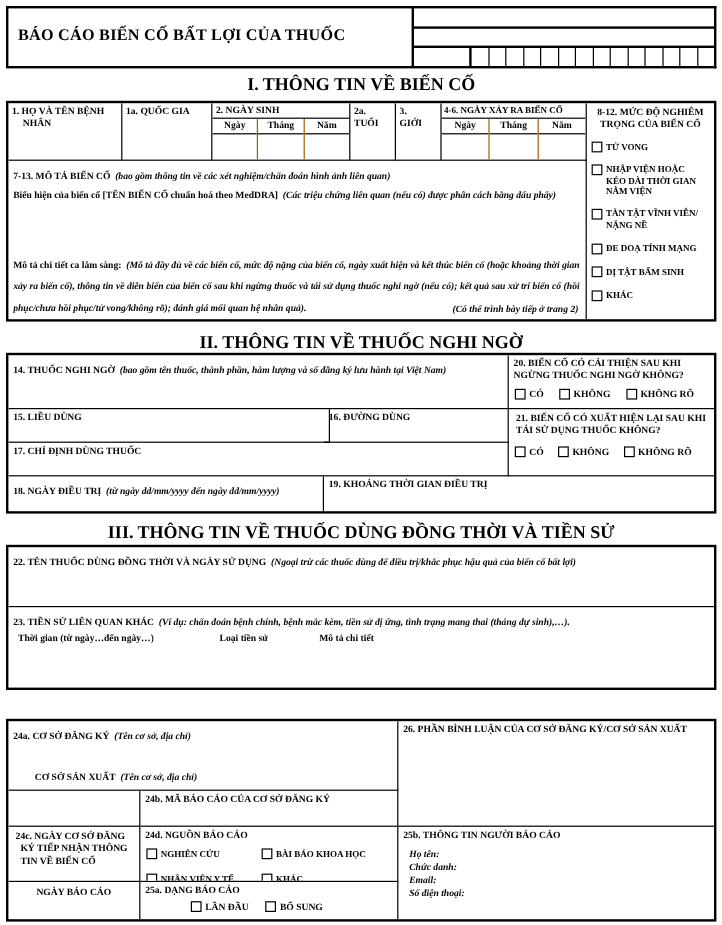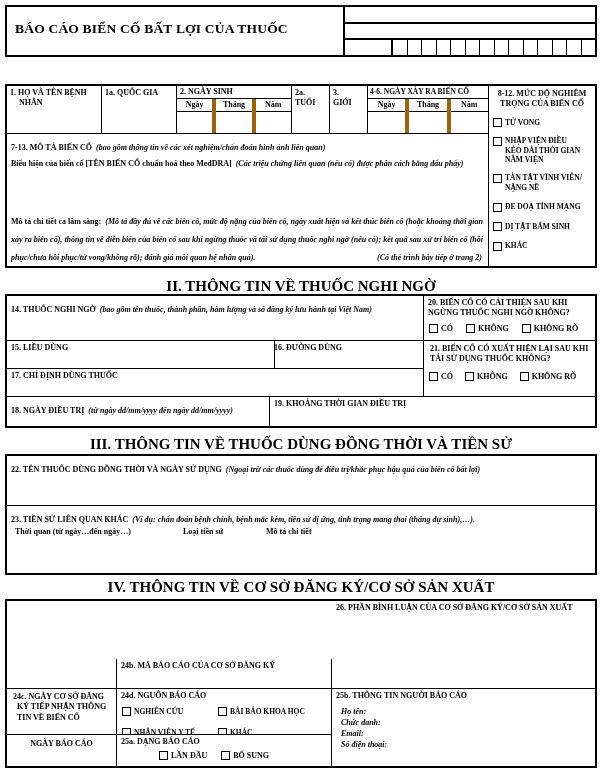--- a/index.html
+++ b/index.html
@@ -21,21 +21,21 @@
   .yn .cb{margin-right:3px;}
   .hang{padding-left:12px;text-indent:-9px;}
   .hdr-row{border-bottom:2px solid #000;}
   .hdr-cells{display:flex;height:100%;}
   .hdr-wide{width:48px;border-right:2px solid #000;box-sizing:border-box;}
   .hdr-cell{flex:1;border-right:1px solid #000;box-sizing:border-box;}
   .hdr-cell:last-child{border-right:none;}
   .dg-head{height:13px;border-bottom:1px solid #000;box-sizing:border-box;
            font-weight:700;font-size:8px;padding:1px 0 0 3px;}
   .dg-cols{position:absolute;top:13px;left:0;right:0;bottom:0;display:flex;}
-  .dg-col{flex:1;border-right:4px solid #a16207;box-sizing:border-box;}
+  .dg-col{flex:1;border-right:1px solid #a16207;box-sizing:border-box;}
   .dg-col:last-child{border-right:none;}
   .dg-sub{height:13px;border-bottom:1px solid #000;box-sizing:border-box;text-align:center;
           font-weight:700;font-size:8px;padding-top:1px;}
   .ser-item{margin:8px 0 0 1px;}
   .ser-item .lab75{line-height:1.25;}
   .fld-line{font-weight:700;font-size:8px;font-style:italic;line-height:1.35;}
 </style>
 </head>
 <body>
 
@@ -61,20 +61,21 @@
         <div class="hdr-cell"></div>
         <div class="hdr-cell"></div>
         <div class="hdr-cell"></div>
         <div class="hdr-cell"></div>
         <div class="hdr-cell"></div>
         <div class="hdr-cell"></div>
       </div>
     </div>
   </div>
 
+  <div class="sec-title" style="top:63px;">I. THÔNG TIN VỀ BIẾN CỐ</div>
 
   <div class="c box2" style="left:5px;top:84px;width:592px;height:184px;">
 
     <div class="c br bb" style="left:0;top:0;width:95px;height:48px;">
       <div class="lab hang" style="padding-top:2px;">1. HỌ VÀ TÊN BỆNH NHÂN</div>
     </div>
     <div class="c br bb" style="left:95px;top:0;width:75px;height:48px;">
       <div class="lab" style="padding:2px 0 0 3px;">1a. QUỐC GIA</div>
     </div>
     <div class="c br bb" style="left:170px;top:0;width:115px;height:48px;">
@@ -129,21 +130,21 @@
     </div>
 
     <div class="c" style="left:482px;top:0;width:106px;height:180px;padding:3px 3px 0 3px;">
       <div class="lab" style="text-align:center;">8-12. MỨC ĐỘ NGHIÊM TRỌNG CỦA BIẾN CỐ</div>
       <div class="cbrow ser-item">
         <span class="cb"></span>
         <span class="lab75">TỬ VONG</span>
       </div>
       <div class="cbrow ser-item" style="margin-top:9px;">
         <span class="cb"></span>
-        <span class="lab75" style="width:78px;">NHẬP VIỆN ĐIỀU KÉO DÀI THỜI GIAN NẰM VIỆN</span>
+        <span class="lab75" style="width:78px;">NHẬP VIỆN HOẶC KÉO DÀI THỜI GIAN NẰM VIỆN</span>
       </div>
       <div class="cbrow ser-item" style="margin-top:9px;">
         <span class="cb"></span>
         <span class="lab75" style="width:78px;">TÀN TẬT VĨNH VIỄN/ NẶNG NỀ</span>
       </div>
       <div class="cbrow ser-item" style="margin-top:10px;">
         <span class="cb"></span>
         <span class="lab75">ĐE DOẠ TÍNH MẠNG</span>
       </div>
       <div class="cbrow ser-item" style="margin-top:10px;">
@@ -228,30 +229,39 @@
         <span class="lab">22. TÊN THUỐC DÙNG ĐỒNG THỜI VÀ NGÀY SỬ DỤNG</span>
         <span class="lab hint">(Ngoại trừ các thuốc dùng để điều trị/khắc phục hậu quả của biến cố bất lợi)</span>
       </div>
     </div>
     <div class="c" style="left:0;top:50px;width:588px;height:67px;">
       <div style="padding:2px 4px 0 4px;">
         <span class="lab">23. TIỀN SỬ LIÊN QUAN KHÁC</span>
         <span class="lab hint">(Ví dụ: chẩn đoán bệnh chính, bệnh mắc kèm, tiền sử dị ứng, tình trạng mang thai (tháng dự sinh),…).</span>
       </div>
       <div style="position:relative;height:12px;">
-        <span class="c lab" style="left:8px;top:1px;">Thời quan (từ ngày…đến ngày…)</span>
+        <span class="c lab" style="left:8px;top:1px;">Thời gian (từ ngày…đến ngày…)</span>
         <span class="c lab" style="left:176px;top:1px;">Loại tiền sử</span>
         <span class="c lab" style="left:259px;top:1px;">Mô tả chi tiết</span>
       </div>
     </div>
   </div>
 
-  <div class="sec-title" style="top:579px;">IV. THÔNG TIN VỀ CƠ SỞ ĐĂNG KÝ/CƠ SỞ SẢN XUẤT</div>
 
   <div class="c box2" style="left:5px;top:599px;width:592px;height:169px;">
+    <div class="c br bb" style="left:0;top:0;width:325px;height:58px;">
+      <div style="padding:2px 0 0 4px;">
+        <span class="lab">24a. CƠ SỞ ĐĂNG KÝ</span>
+        <span class="lab hint">(Tên cơ sở, địa chỉ)</span>
+      </div>
+      <div style="padding:16px 0 0 22px;">
+        <span class="lab">CƠ SỞ SẢN XUẤT</span>
+        <span class="lab hint">(Tên cơ sở, địa chỉ)</span>
+      </div>
+    </div>
     <div class="c br bb" style="left:0;top:58px;width:110px;height:30px;"></div>
     <div class="c br bb" style="left:110px;top:58px;width:215px;height:30px;">
       <div class="lab" style="padding:2px 0 0 4px;">24b. MÃ BÁO CÁO CỦA CƠ SỞ ĐĂNG KÝ</div>
     </div>
     <div class="c br bb" style="left:0;top:88px;width:110px;height:46px;">
       <div class="lab" style="padding:3px 4px 0 10px;text-indent:-4px;">24c. NGÀY CƠ SỞ ĐĂNG KÝ TIẾP NHẬN THÔNG TIN VỀ BIẾN CỐ</div>
     </div>
     <div class="c br bb" style="left:110px;top:88px;width:215px;height:46px;">
       <div class="lab" style="padding:2px 0 0 4px;">24d. NGUỒN BÁO CÁO</div>
       <div style="display:grid;grid-template-columns:96px auto;row-gap:12px;margin:6px 0 0 5px;">

